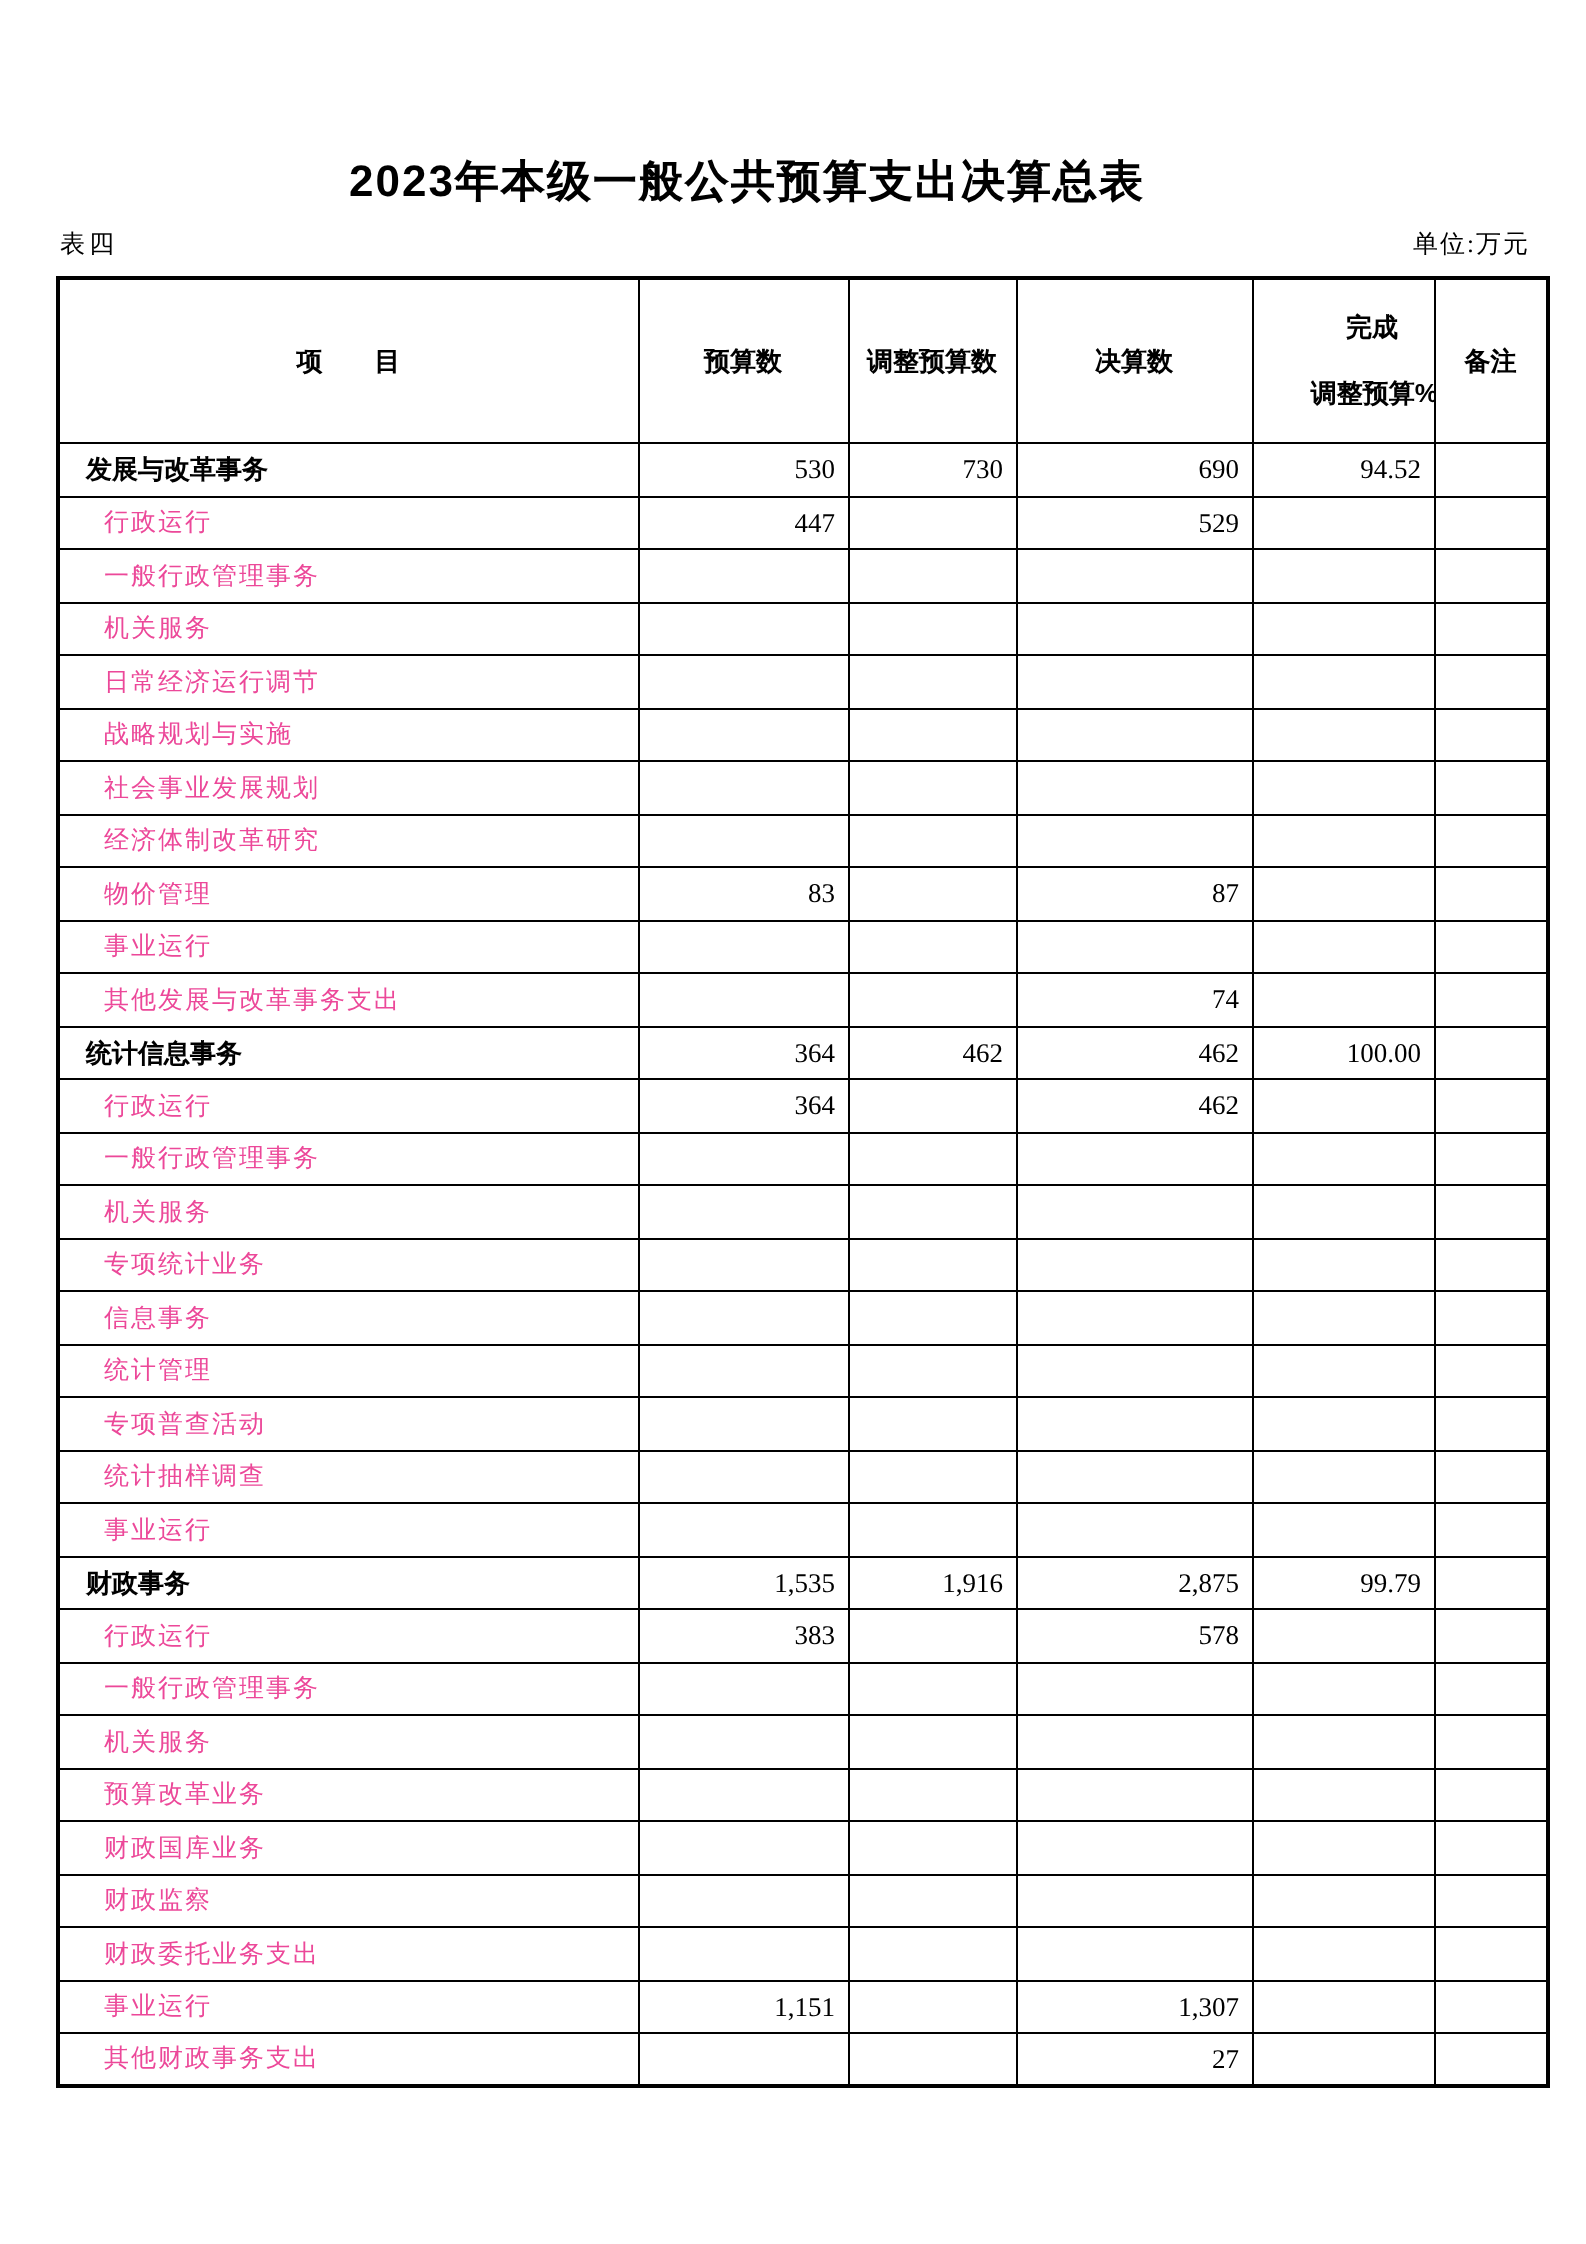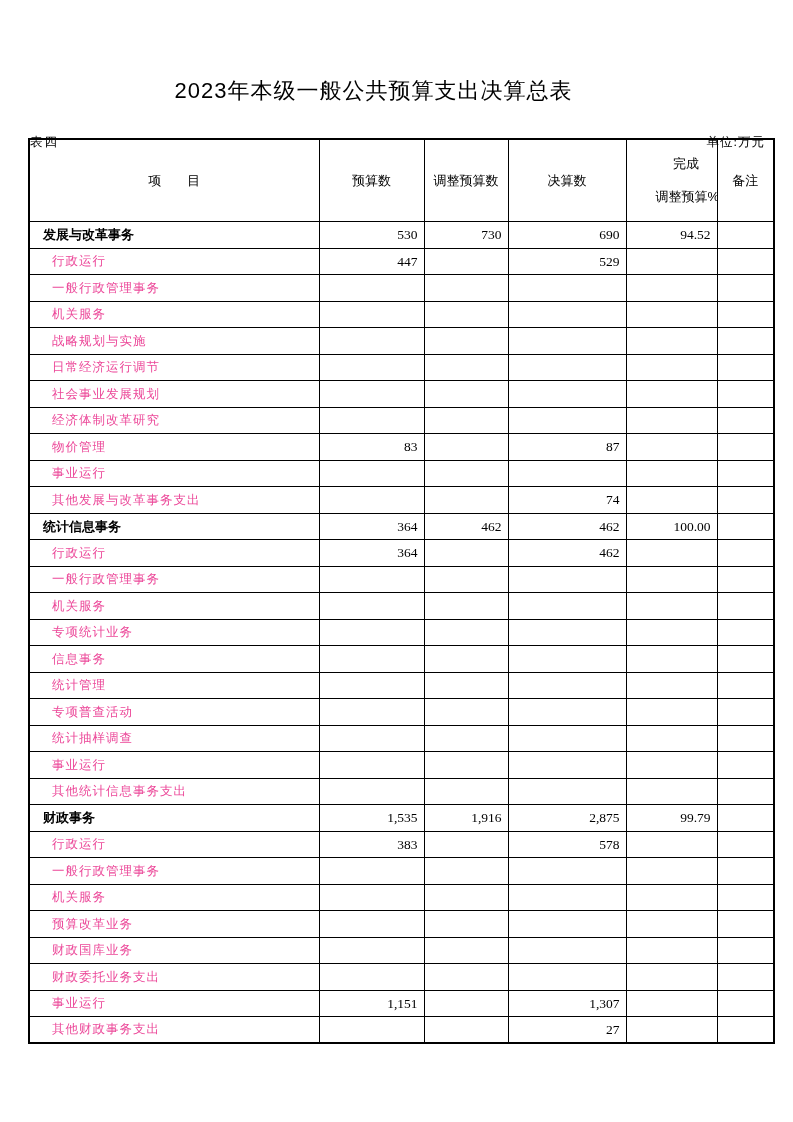--- a/index.html
+++ b/index.html
@@ -8,30 +8,29 @@
     font-family: "Liberation Sans", sans-serif;
     color: #000;
     position: relative;
     overflow: hidden;
   }
   .page-title {
     position: absolute;
     top: 76px; left: 0; width: 747px;
     text-align: center;
     font-size: 22px;
-    font-weight: normal;
+    font-weight: bold;
     letter-spacing: 1px;
     font-family: "Liberation Sans", sans-serif;
   }
   .meta-row {
     position: absolute;
     top: 112px; left: 28px; width: 745px; height: 20px;
     font-family: "Liberation Serif", serif;
     font-size: 12.5px;
-    margin-top: 20px;
   }
   .table-number { position: absolute; left: 2px; top: 2px; letter-spacing: 2px; }
   .unit-label   { position: absolute; right: 8px; top: 2px; letter-spacing: 1px; }
 
   table.budget-table {
     position: absolute;
     top: 138px; left: 28px;
     width: 745px;
     border-collapse: collapse;
     table-layout: fixed;
@@ -40,21 +39,21 @@
   .budget-table th, .budget-table td {
     border: 1.5px solid #000;
     padding: 0;
     overflow: hidden;
     white-space: pre;
   }
   .budget-table thead tr { height: 45px; }
   .budget-table tbody tr { height: 26.5px; }
   .budget-table th {
     font-size: 13px;
-    font-weight: normal;
+    font-weight: bold;
     text-align: center;
     vertical-align: middle;
     line-height: 1.25;
     font-family: "Liberation Sans", sans-serif;
   }
   td.label {
     text-align: left;
     vertical-align: middle;
     font-size: 12.5px;
   }
@@ -142,29 +141,29 @@
       </tr>
       <tr class="sub">
         <td class="label">机关服务</td>
         <td class="num"></td>
         <td class="num"></td>
         <td class="num"></td>
         <td class="num"></td>
         <td class="remark"></td>
       </tr>
       <tr class="sub">
+        <td class="label">日常经济运行调节</td>
+        <td class="num"></td>
+        <td class="num"></td>
+        <td class="num"></td>
+        <td class="num"></td>
+        <td class="remark"></td>
+      </tr>
+      <tr class="sub">
         <td class="label">战略规划与实施</td>
-        <td class="num"></td>
-        <td class="num"></td>
-        <td class="num"></td>
-        <td class="num"></td>
-        <td class="remark"></td>
-      </tr>
-      <tr class="sub">
-        <td class="label">日常经济运行调节</td>
         <td class="num"></td>
         <td class="num"></td>
         <td class="num"></td>
         <td class="num"></td>
         <td class="remark"></td>
       </tr>
       <tr class="sub">
         <td class="label">社会事业发展规划</td>
         <td class="num"></td>
         <td class="num"></td>
@@ -277,28 +276,20 @@
         <td class="remark"></td>
       </tr>
       <tr class="sub">
         <td class="label">事业运行</td>
         <td class="num"></td>
         <td class="num"></td>
         <td class="num"></td>
         <td class="num"></td>
         <td class="remark"></td>
       </tr>
-      <tr class="sub">
-        <td class="label">其他统计信息事务支出</td>
-        <td class="num"></td>
-        <td class="num"></td>
-        <td class="num"></td>
-        <td class="num"></td>
-        <td class="remark"></td>
-      </tr>
       <tr class="group">
         <td class="label">财政事务</td>
         <td class="num">1,535</td>
         <td class="num">1,916</td>
         <td class="num">2,875</td>
         <td class="num">99.79</td>
         <td class="remark"></td>
       </tr>
       <tr class="sub">
         <td class="label">行政运行</td>
@@ -334,20 +325,28 @@
       </tr>
       <tr class="sub">
         <td class="label">财政国库业务</td>
         <td class="num"></td>
         <td class="num"></td>
         <td class="num"></td>
         <td class="num"></td>
         <td class="remark"></td>
       </tr>
       <tr class="sub">
+        <td class="label">财政监察</td>
+        <td class="num"></td>
+        <td class="num"></td>
+        <td class="num"></td>
+        <td class="num"></td>
+        <td class="remark"></td>
+      </tr>
+      <tr class="sub">
         <td class="label">财政委托业务支出</td>
         <td class="num"></td>
         <td class="num"></td>
         <td class="num"></td>
         <td class="num"></td>
         <td class="remark"></td>
       </tr>
       <tr class="sub">
         <td class="label">事业运行</td>
         <td class="num">1,151</td>

